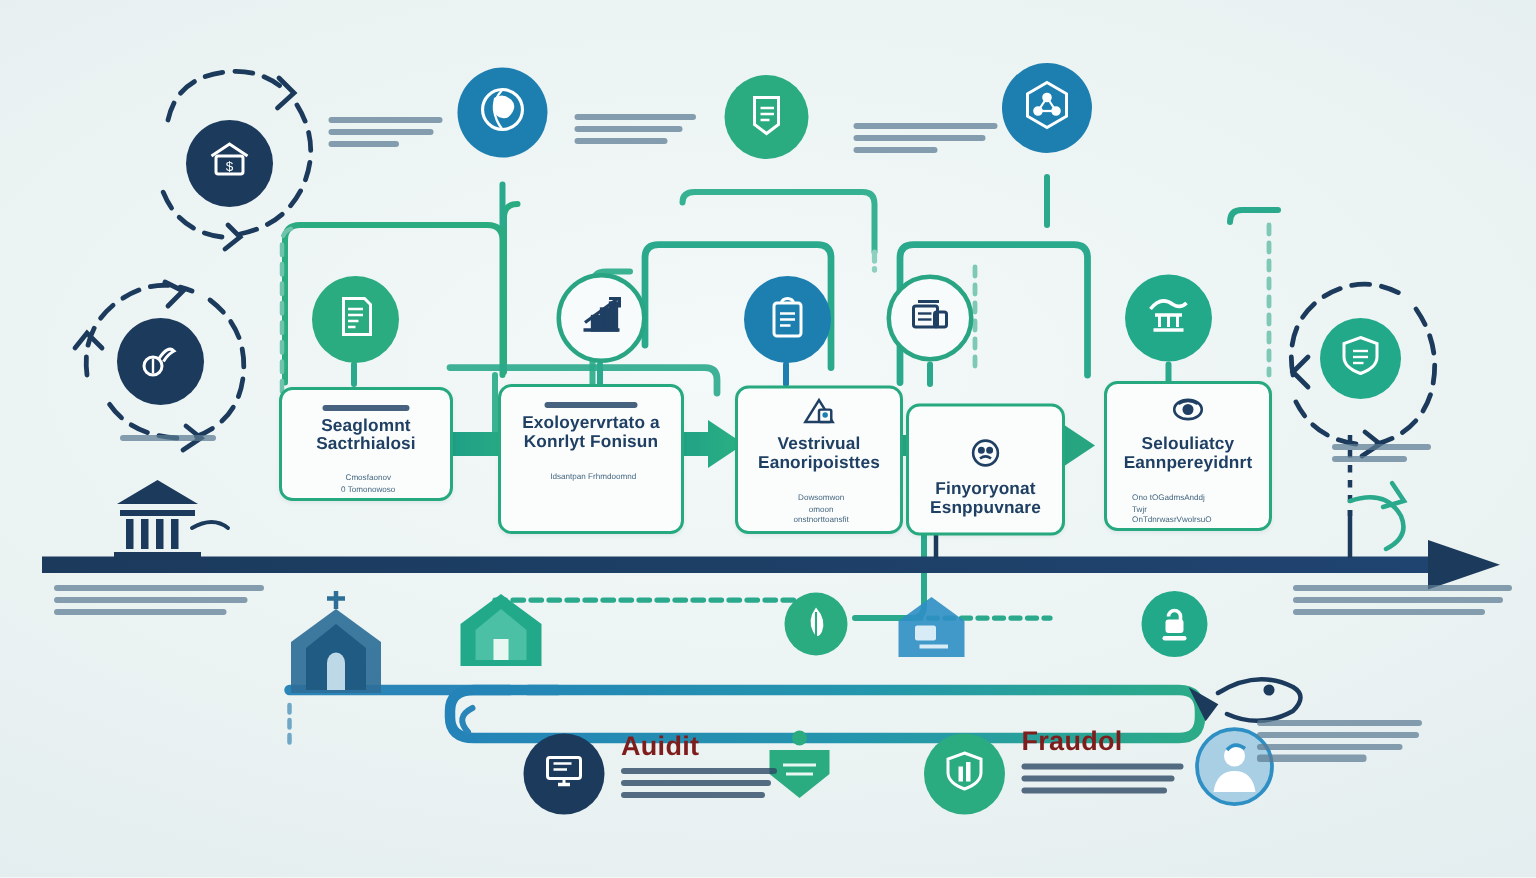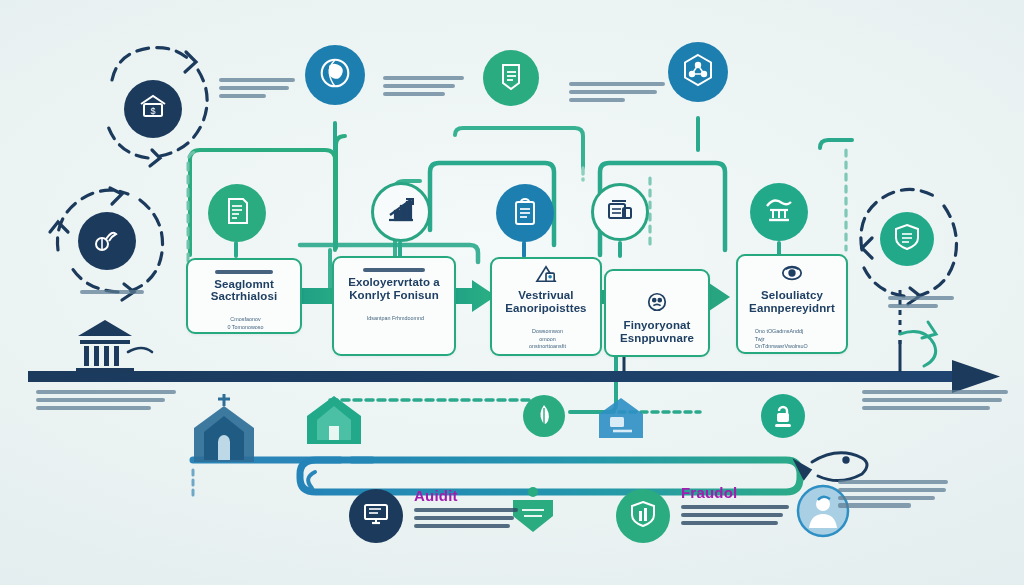--- a/index.html
+++ b/index.html
@@ -48,21 +48,21 @@
   .circ.fill-teal  { background:#22a98a; }
 
   
   .blob { position:absolute; filter: blur(.45px); }
   .blob .l {
     height:4.4px; border-radius:2px; background:#5b7b93; opacity:.72;
     margin-bottom:3.4px;
   }
   .blob.dark .l { background:#2d4a64; opacity:.8; }
   .blob .cap {
-    font-size:15px; font-weight:700; color:#a21caf; letter-spacing:.2px;
+    font-size:18px; font-weight:700; color:#7f1d1d; letter-spacing:.2px;
     margin-bottom:4px; filter:none;
   }
 
   .flaticon { position:absolute; }
 </style>
 </head>
 <body>
 
 <div class="stage">
 

